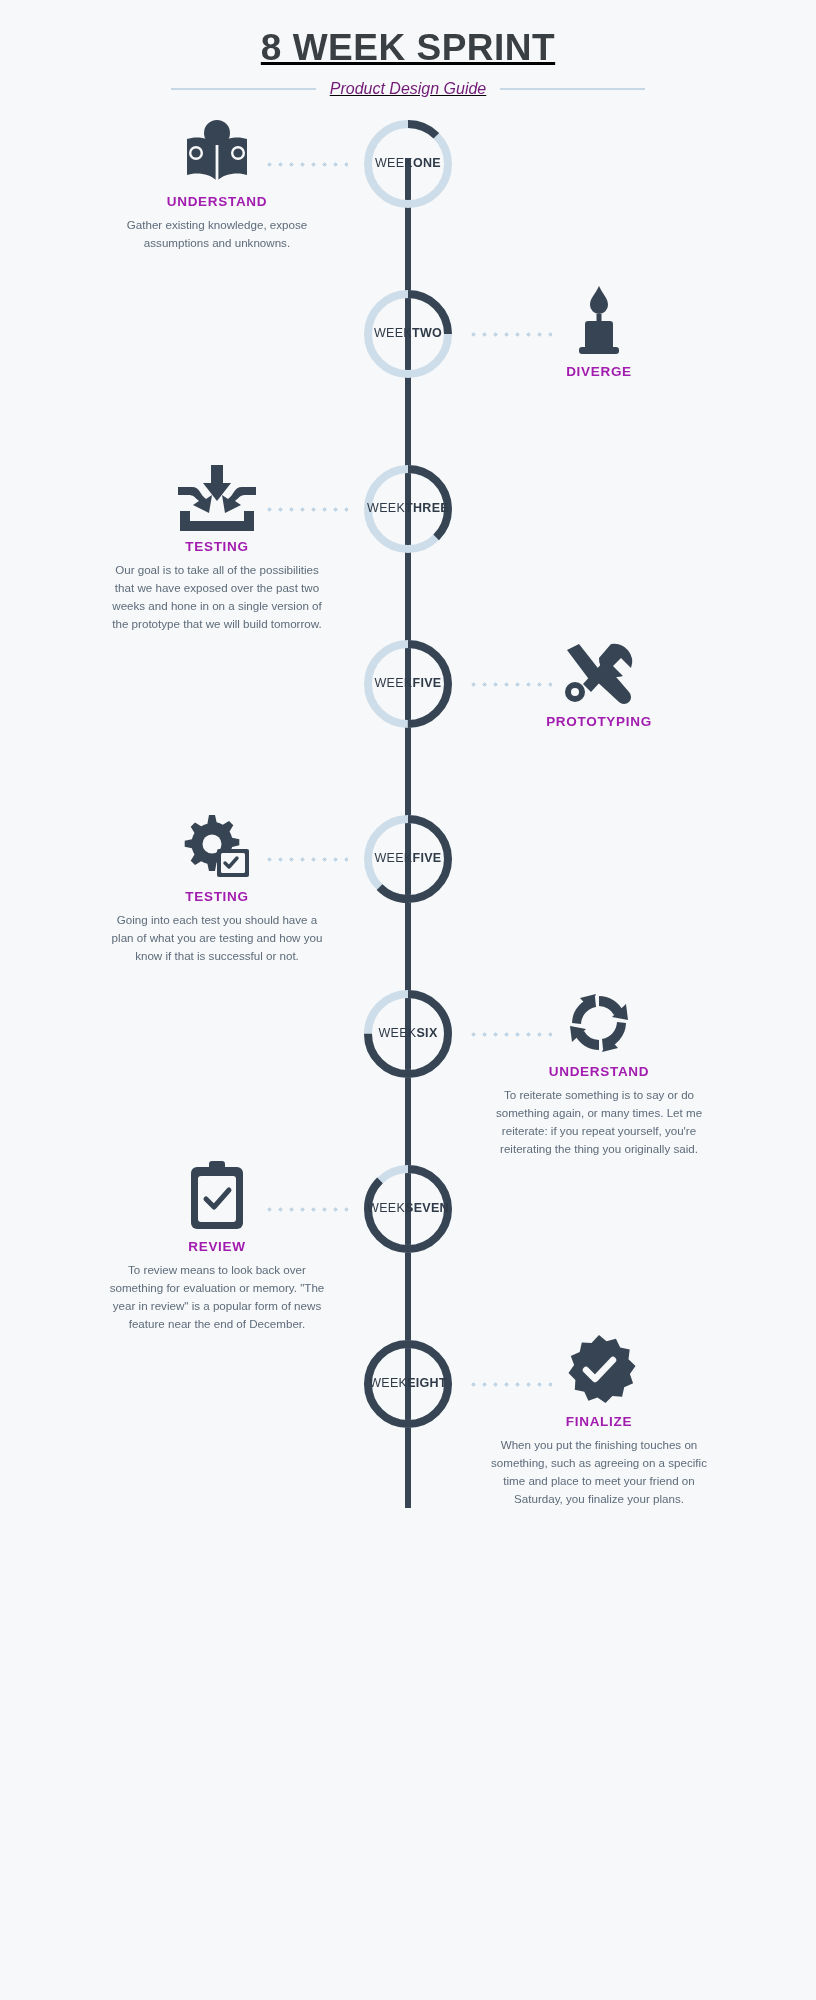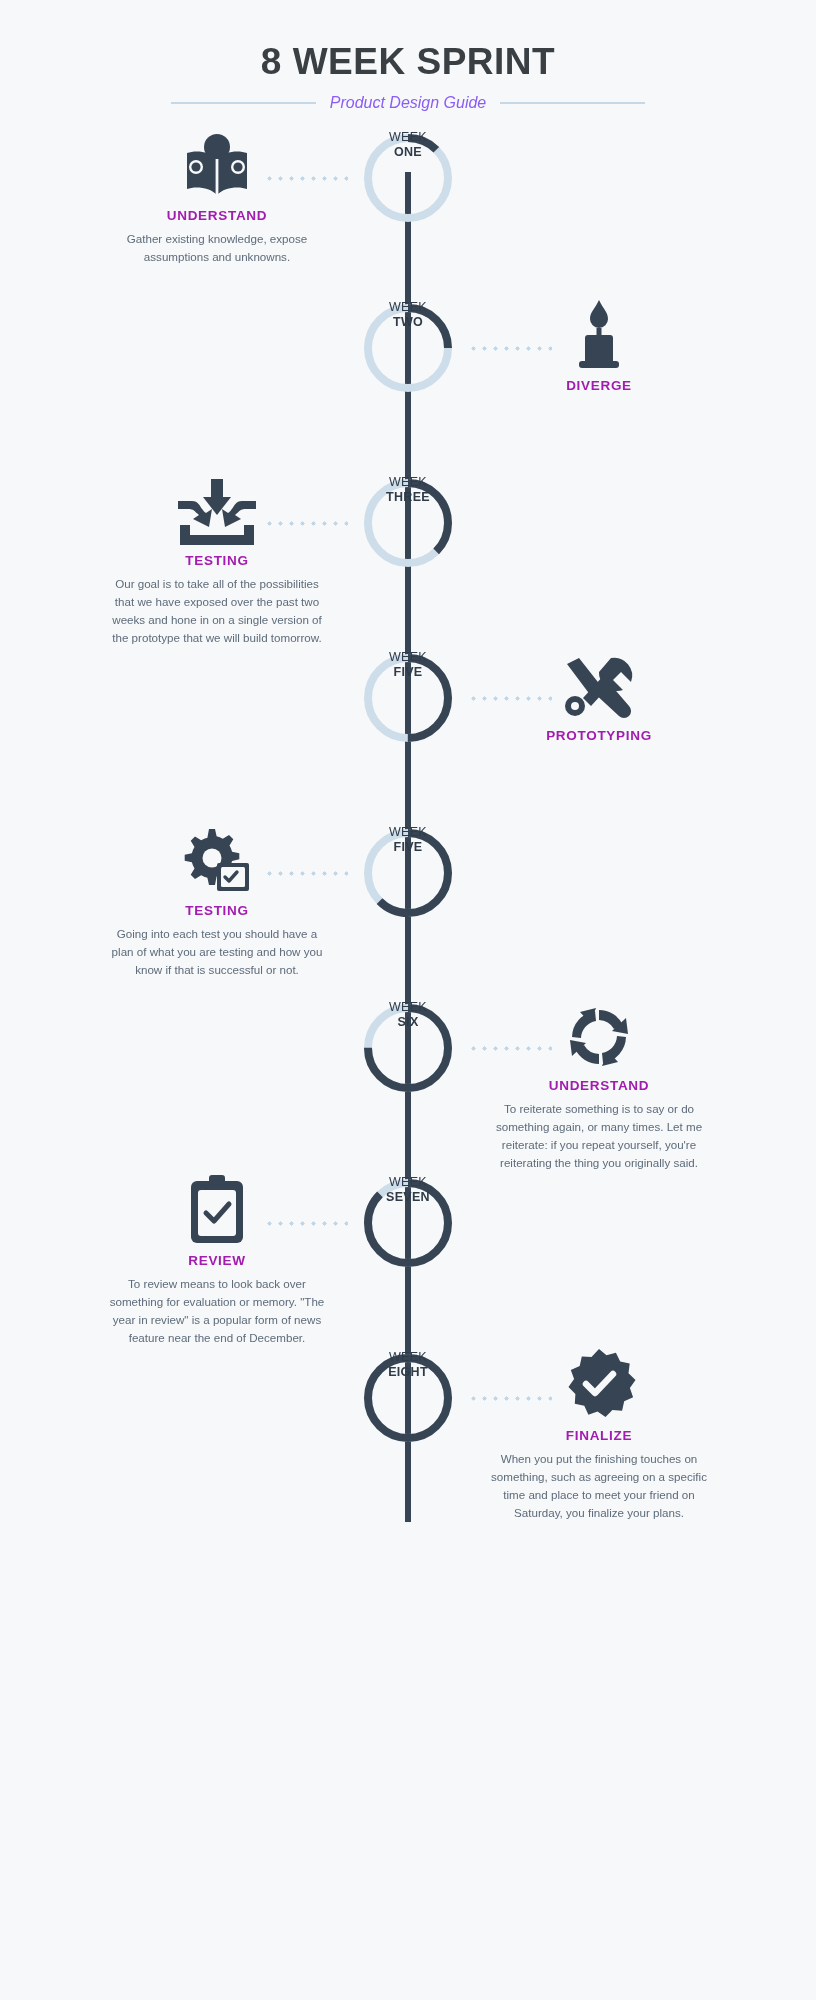--- a/index.html
+++ b/index.html
@@ -3,35 +3,35 @@
 <meta charset="utf-8">
 <style>
   * { box-sizing: border-box; margin: 0; padding: 0; }
   body {
     width: 816px; height: 2000px;
     background: #f7f8f9;
     font-family: "Liberation Sans", sans-serif;
     position: relative;
     overflow: hidden;
   }
-  .page { width: 640px; margin: 16px auto; position: relative; height: 1940px; }
+  .page { width: 640px; margin: 2px auto; position: relative; height: 1940px; text-decoration: underline; }
 
   
   .header { padding-top: 26px; text-align: center; }
   .title {
     font-size: 37px; font-weight: bold; letter-spacing: 0.5px;
     color: #3a3f44; line-height: 1.1;
   }
   .sub-row {
     display: flex; align-items: center; justify-content: center;
     gap: 14px; margin-top: 11px;
   }
   .rule { height: 2px; background: #c6d7e6; flex: 0 0 145px; }
   .subtitle {
-    font-size: 16px; font-style: italic; color: #8b5cf6;
+    font-size: 16px; font-style: italic; color: #701a75;
     white-space: nowrap; font-weight: normal;
   }
 
   
   .timeline { position: relative; margin-top: 10px; }
   .spine {
     position: absolute; left: 50%; transform: translateX(-50%);
     top: 0; bottom: 0; width: 6px; background: #374453; z-index: 0;
   }
   .row {
@@ -45,22 +45,22 @@
     width: 124px; flex: 0 0 124px;
     display: flex; justify-content: center; align-items: flex-start;
     position: relative;
   }
 
   
   .donut { position: relative; width: 96px; height: 96px; }
   .donut svg { display: block; }
   .donut-label {
     position: absolute; inset: 0;
-    display: flex; flex-direction: column;
-    align-items: center; 
+    display: flex; flex-direction: row;
+    align-items: center; justify-content: center;
     font-size: 12.5px; line-height: 1.25; color: #2f3b49;
   }
   .donut-label .w { font-weight: normal; letter-spacing: .3px;}
   .donut-label .n { font-weight: bold; letter-spacing: .3px;}
 
   
   .dots {
     position: absolute; top: 46px; height: 5px;
     background-image: radial-gradient(circle, #c3d6e6 1.9px, rgba(0,0,0,0) 2.2px);
     background-size: 11px 5px; background-repeat: repeat-x;

